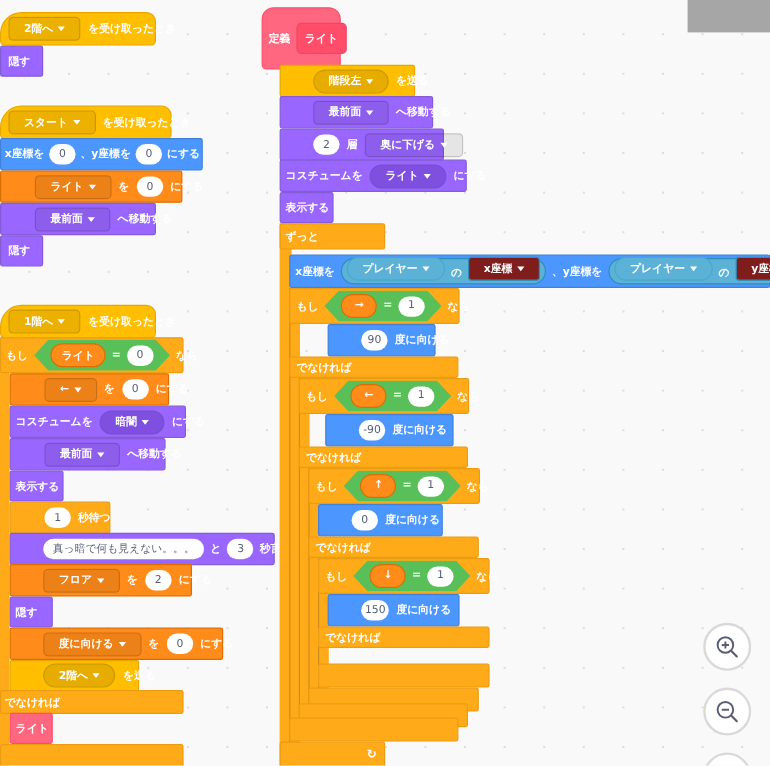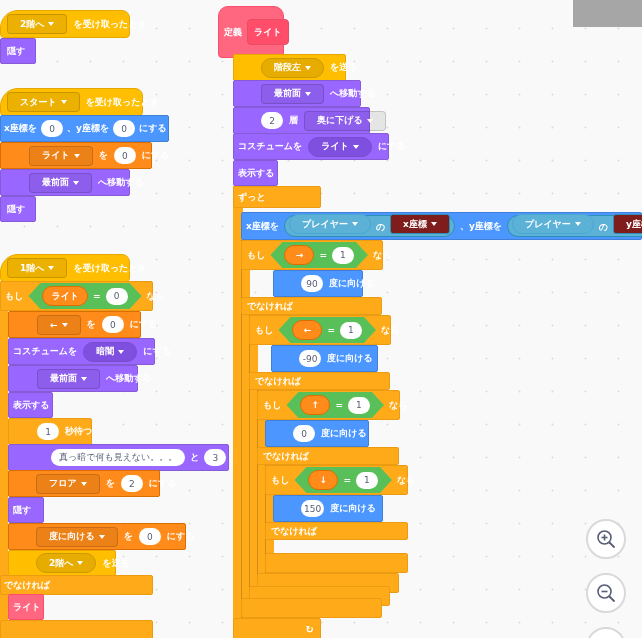--- a/index.html
+++ b/index.html
@@ -121,21 +121,21 @@
     </span>
   <span>へ移動する</span>
 </div>
 <div class="blk looks" style="left:8px;top:392px;width:45px;height:26px;padding-left:4px;">
   <span>表示する</span>
 </div>
 <div class="blk ctrl" style="left:8px;top:418px;width:84px;height:27px;padding-left:28px;">
   <span class="num">1</span>
   <span>秒待つ</span>
 </div>
-<div class="blk looks" style="left:8px;top:444px;width:221px;height:27px;padding-left:42px;gap:5px;">
+<div class="blk looks" style="left:8px;top:444px;width:221px;height:27px;padding-left:27px;gap:5px;">
   <span class="num txt">真っ暗で何も見えない。。。</span>
   <span>と</span>
   <span class="num">3</span>
   <span>秒言う</span>
 </div>
 <div class="blk var" style="left:8px;top:470px;width:152px;height:27px;padding-left:27px;">
   <span class="dd">
       <span>フロア</span>
     </span>
   <span>を</span>

